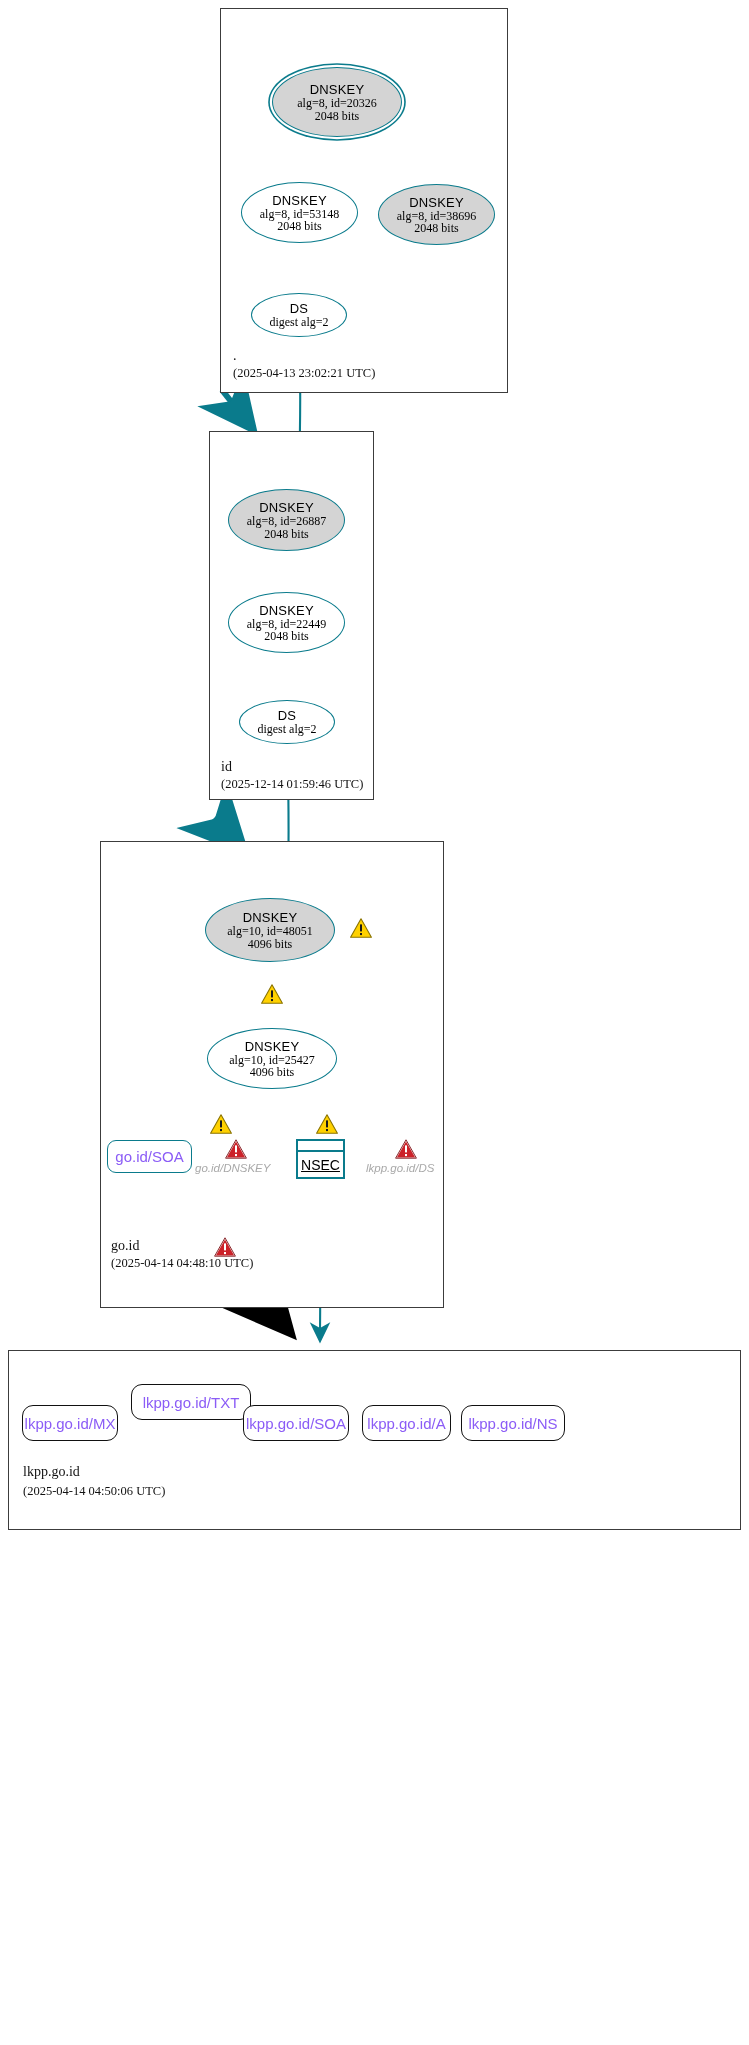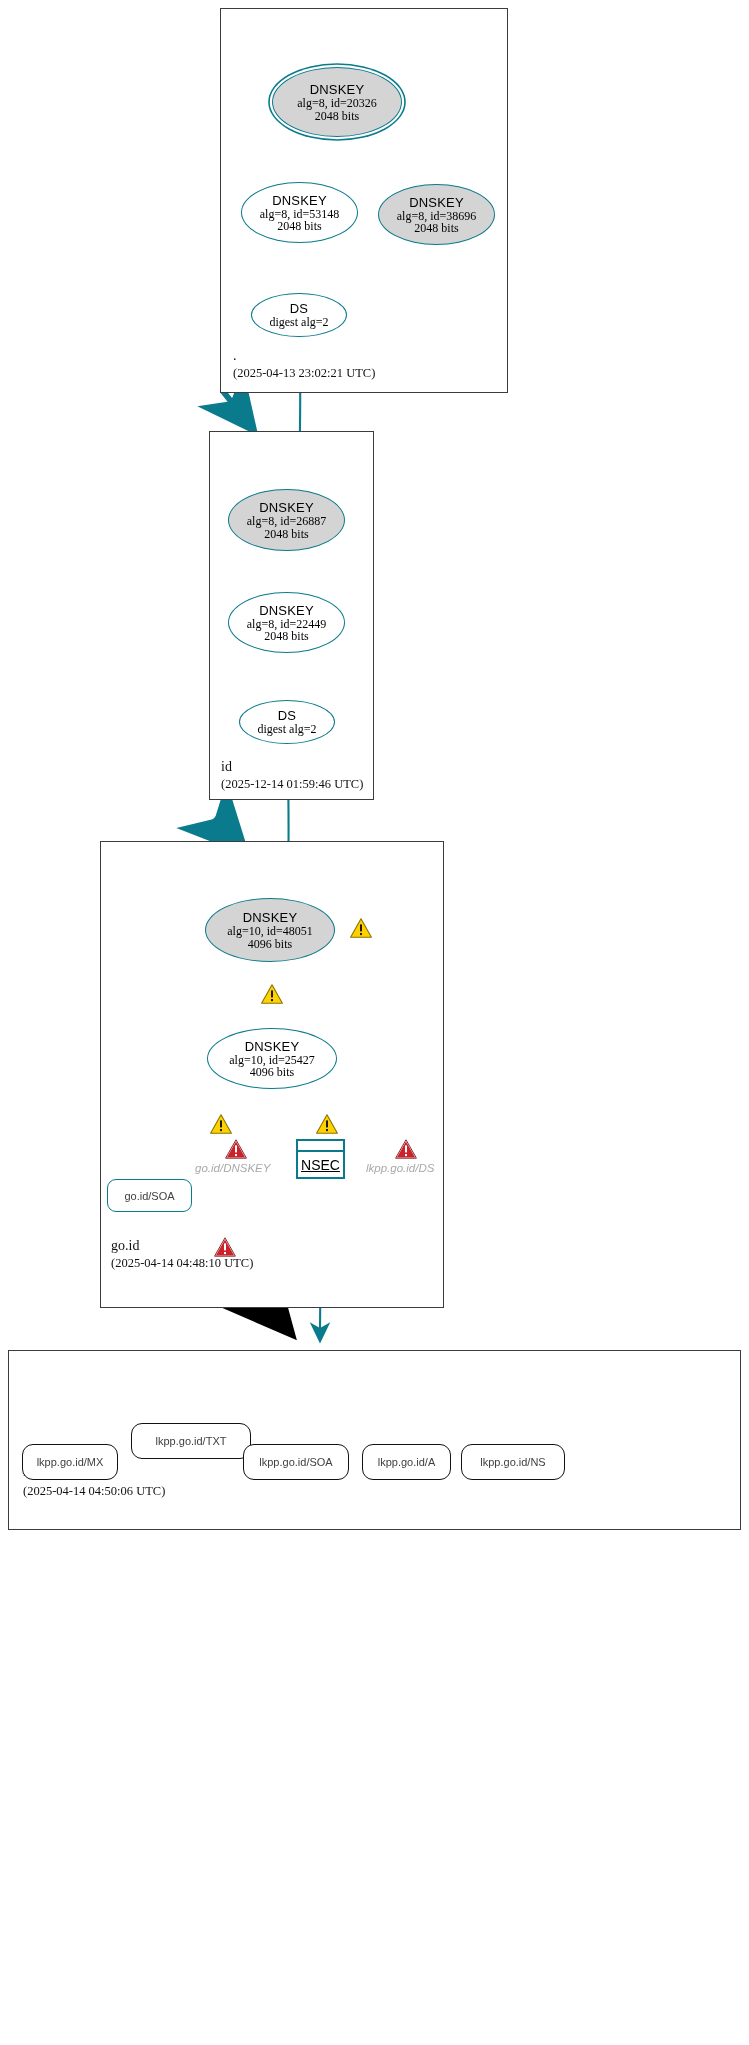--- a/index.html
+++ b/index.html
@@ -17,21 +17,21 @@
         align-items:center;justify-content:center;text-align:center;color:#000;}
 
   .ellipse{border-radius:50%;border:1.6px solid #0a7b8c;background:#fff;}
   .ellipse.gray{background:#d4d4d4;}
   .ellipse.ksk{box-shadow:0 0 0 2.2px #fff, 0 0 0 3.8px #0a7b8c;}
 
   .n-title{font-family:"Liberation Sans",sans-serif;font-size:13px;line-height:15px;letter-spacing:.2px;}
   .n-sub{font-family:"Liberation Serif",serif;font-size:12px;line-height:12.5px;}
 
   .rrset{border:1.7px solid #0a7b8c;border-radius:9px;background:#fff;
-         font-family:"Liberation Sans",sans-serif;font-size:11px;color:#404040;margin-top:39px;}
+         font-family:"Liberation Sans",sans-serif;font-size:15px;color:#8b5cf6;}
   .rrset.plain{border:1.7px solid #111;border-radius:11px;}
 
   .nsecbox{border:2px solid #0a7b8c;background:#fff;box-sizing:border-box;}
   .nsecbox .bar{height:9px;border-bottom:2px solid #0a7b8c;}
   .nsecbox .lbl{flex:1;display:flex;align-items:center;justify-content:center;
                 font-family:"Liberation Sans",sans-serif;font-size:14px;text-decoration:underline;}
 
   .errlabel{position:absolute;font-family:"Liberation Sans",sans-serif;font-style:italic;
             font-size:11.5px;color:#a9a9a9;white-space:nowrap;}
 

